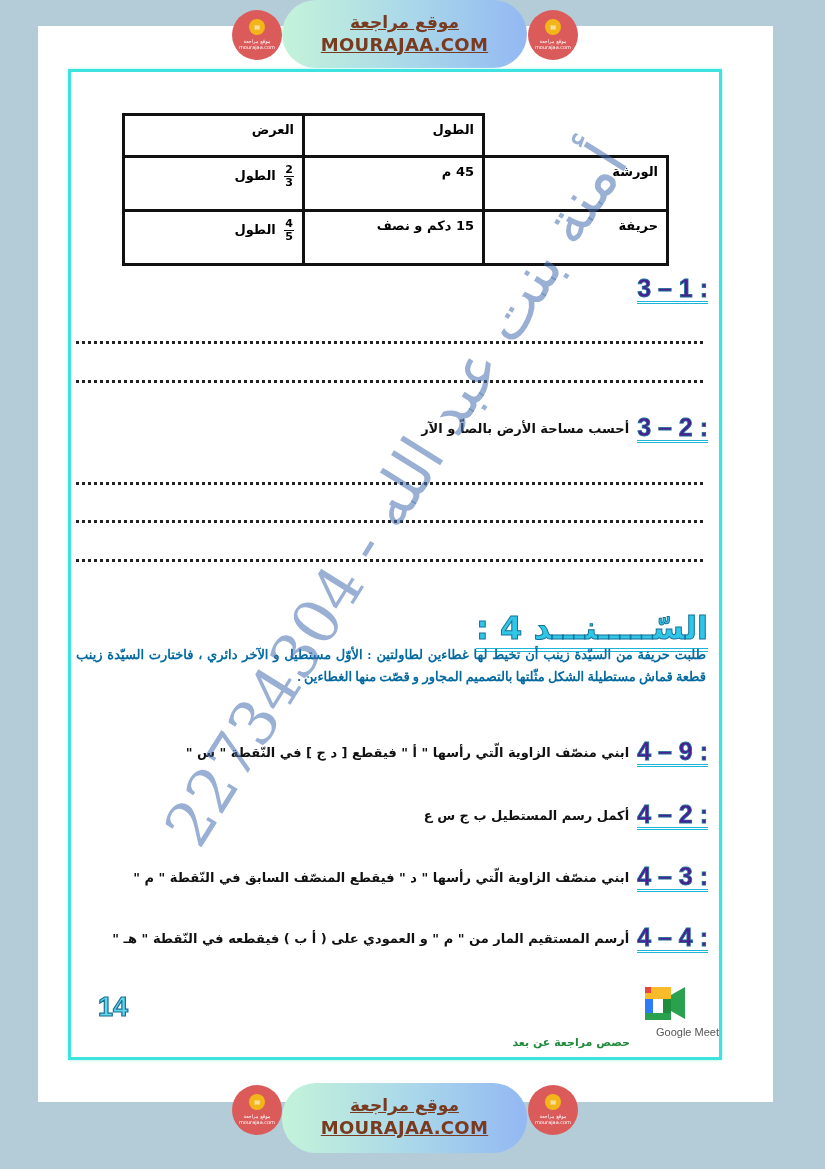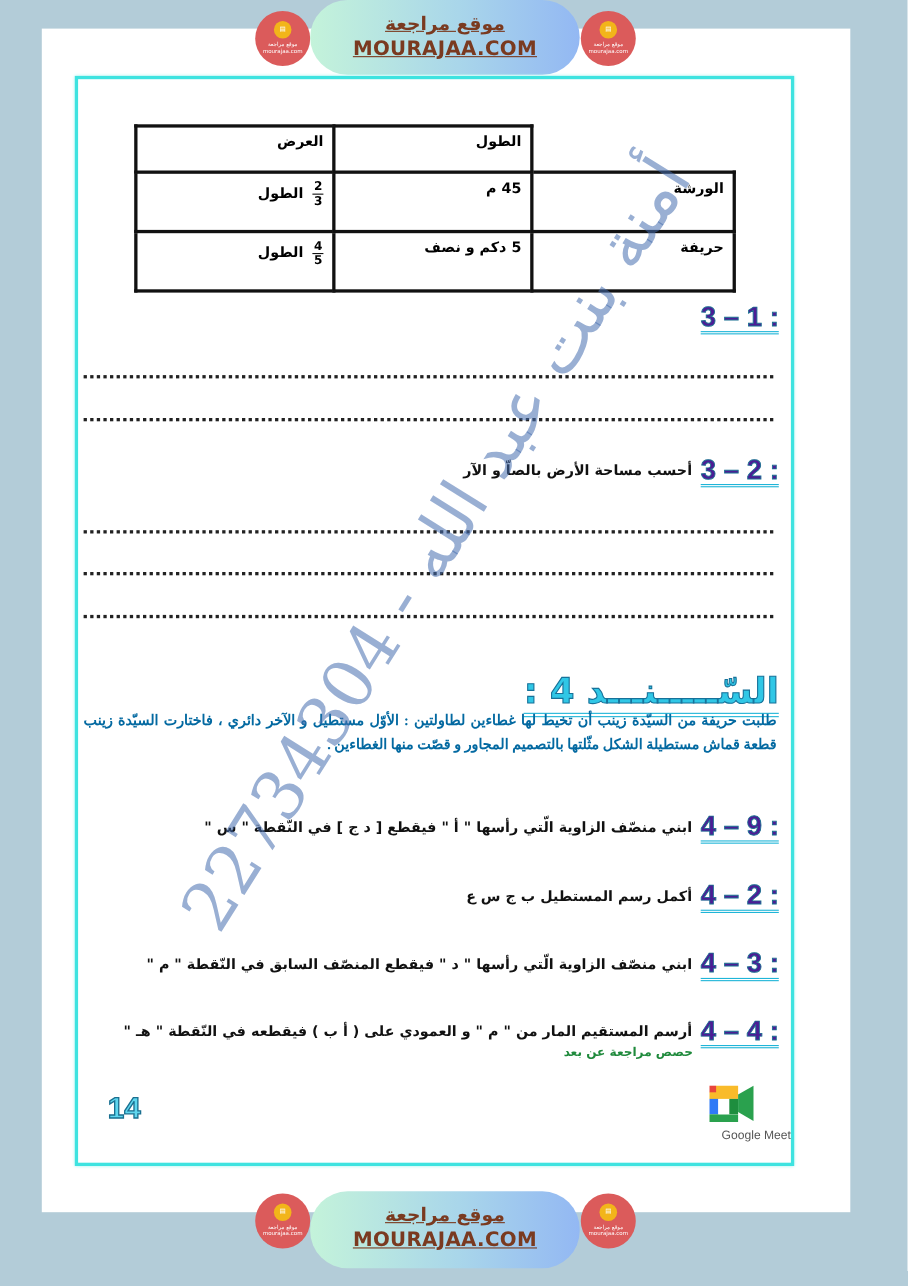--- a/index.html
+++ b/index.html
@@ -156,21 +156,21 @@
     position: absolute;
     left: 98px; top: 992px;
     font-family: "Liberation Sans", sans-serif;
     font-weight: bold;
     font-size: 27px;
     color: #5fd6ee;
     -webkit-text-stroke: 1.2px #1a6f90;
   }
   .footer-text {
     position: absolute;
-    right: 195px; top: 950px;
+    right: 195px; top: 1036px;
     direction: rtl;
     font-family: "DejaVu Sans", sans-serif;
     font-size: 11px;
     color: #1f8a3c;
     font-weight: bold;
   }
   .gmeet-icon {
     position: absolute;
     left: 643px; top: 985px;
     width: 44px; height: 36px;
@@ -218,21 +218,21 @@
     <td>
       <span class="frac">
         <span class="num">2</span>
         <span>3</span>
       </span>
       <span>الطول</span>
     </td>
   </tr>
   <tr>
     <td>حريفة</td>
-    <td>5 دكم و نصف</td>
+    <td>15 دكم و نصف</td>
     <td>
       <span class="frac">
         <span class="num">4</span>
         <span>5</span>
       </span>
       <span>الطول</span>
     </td>
   </tr>
 </tbody>
   </table>

